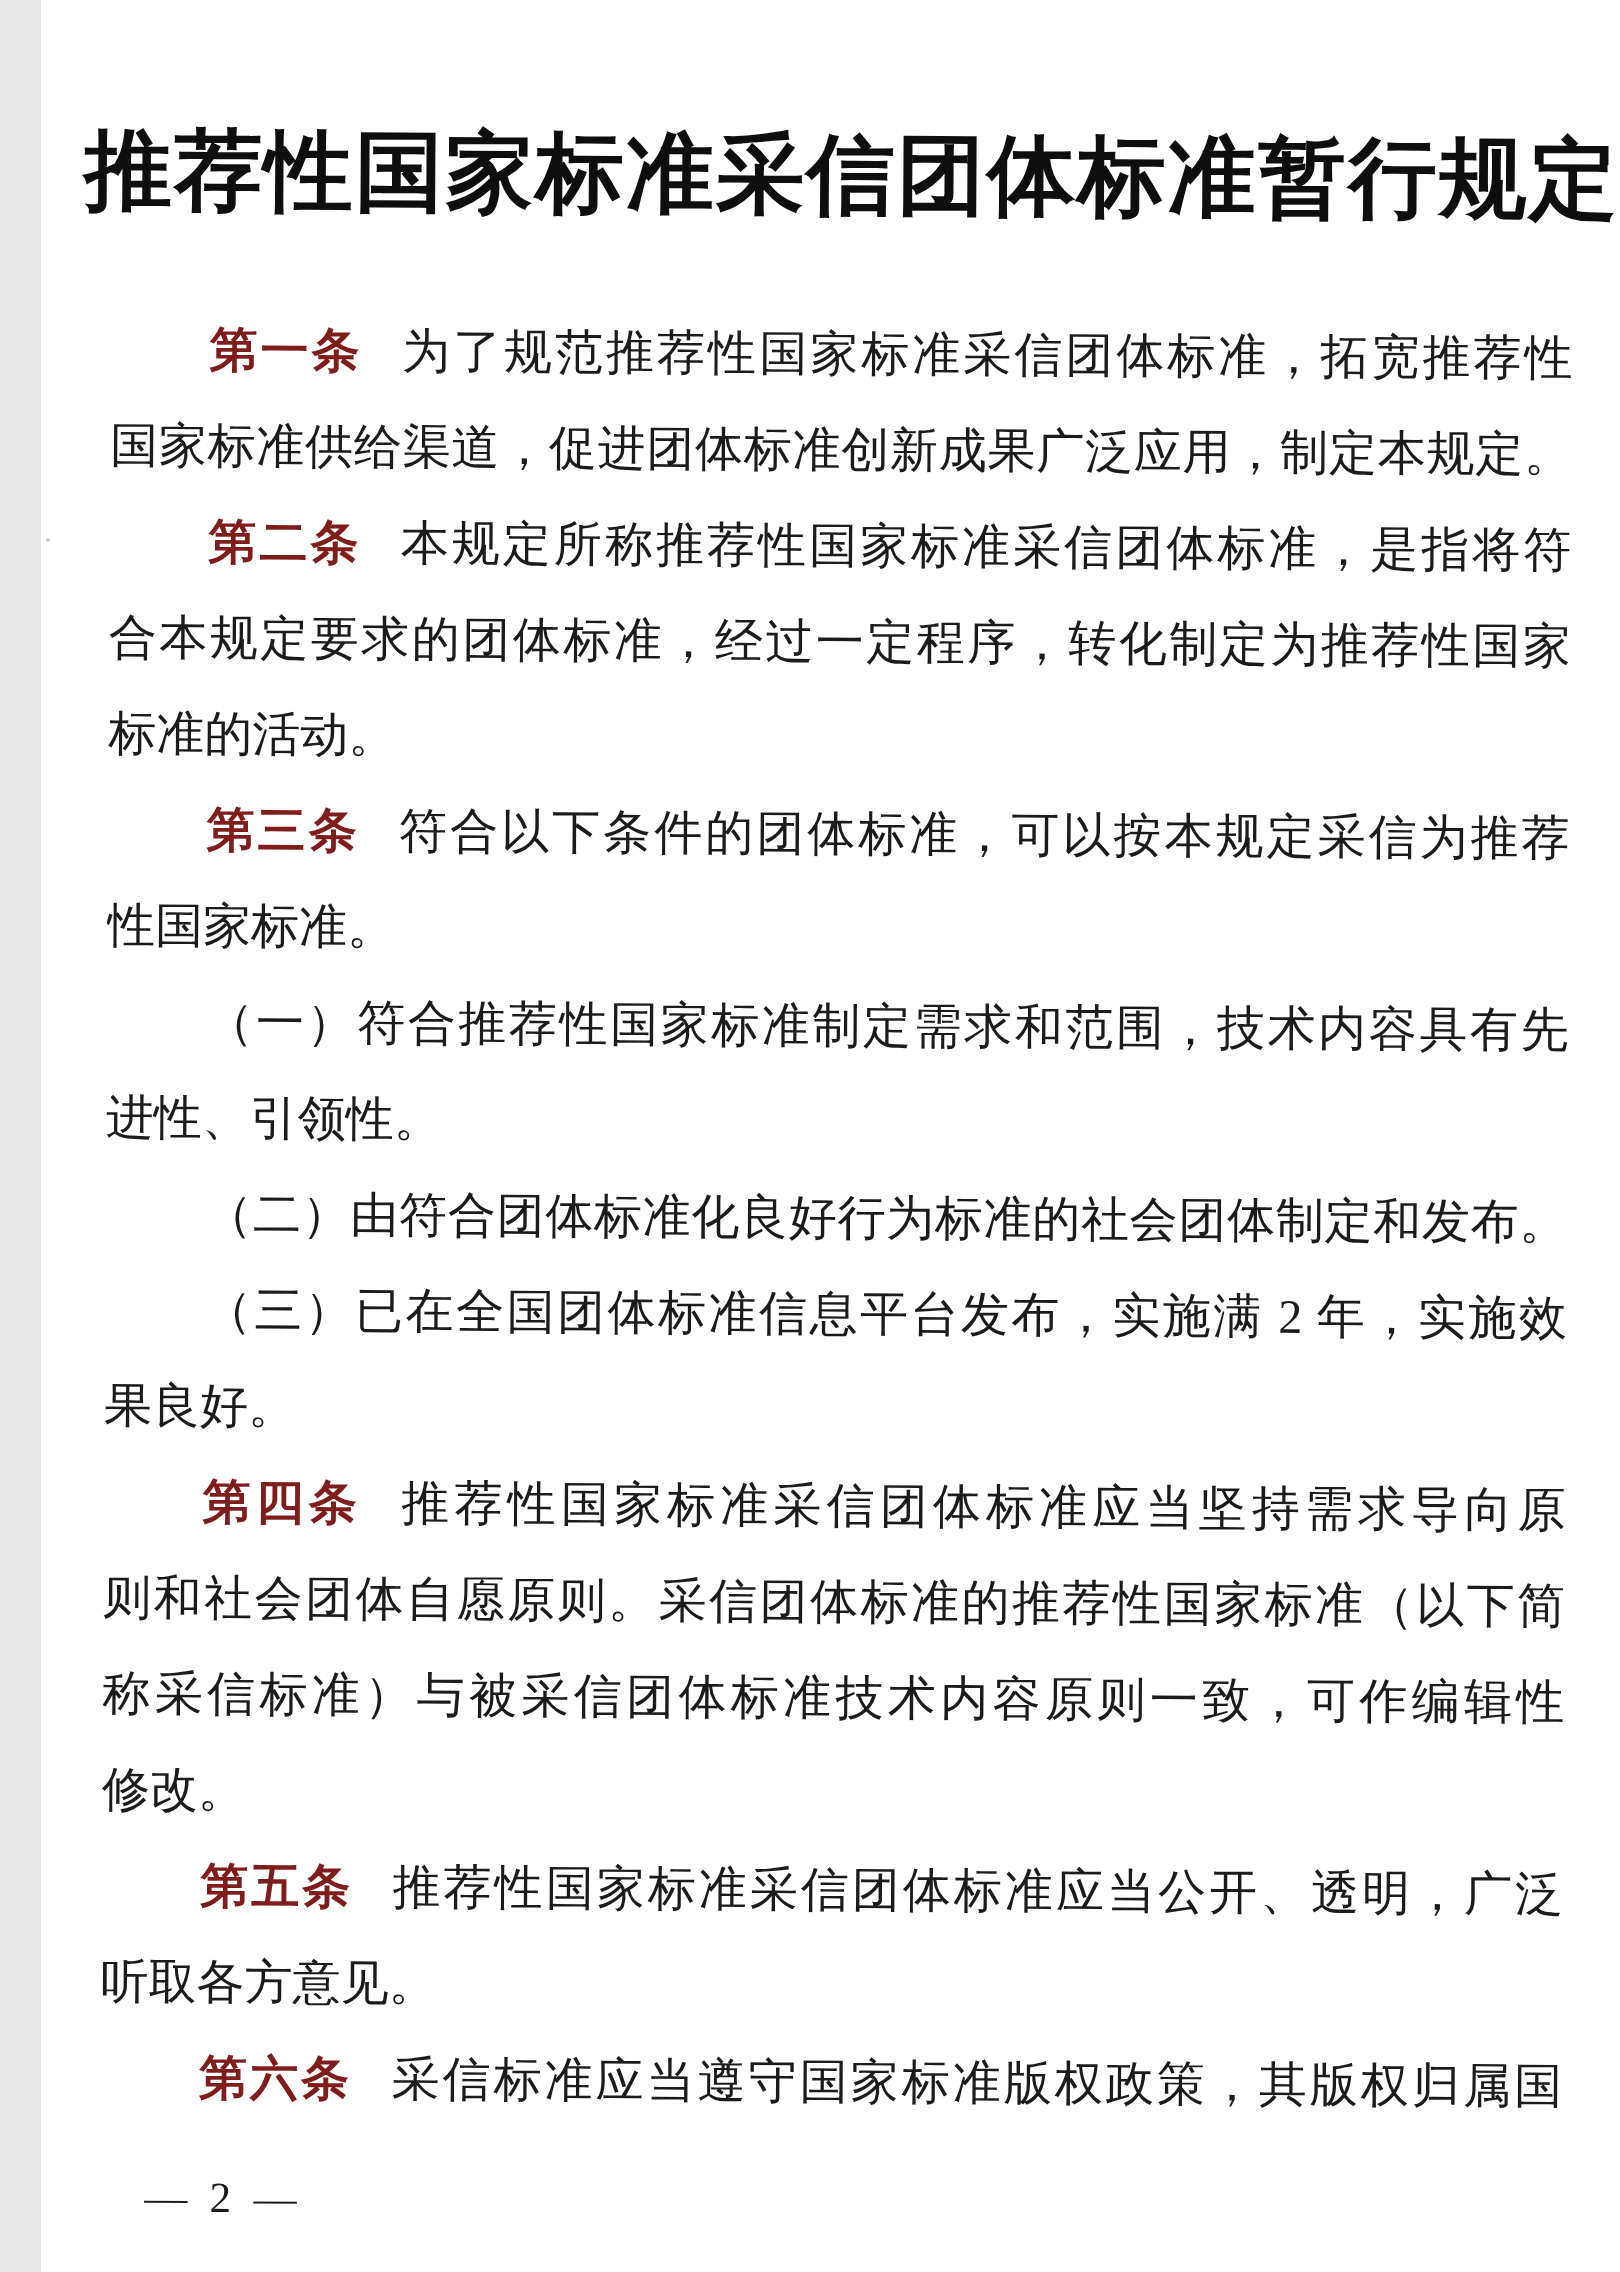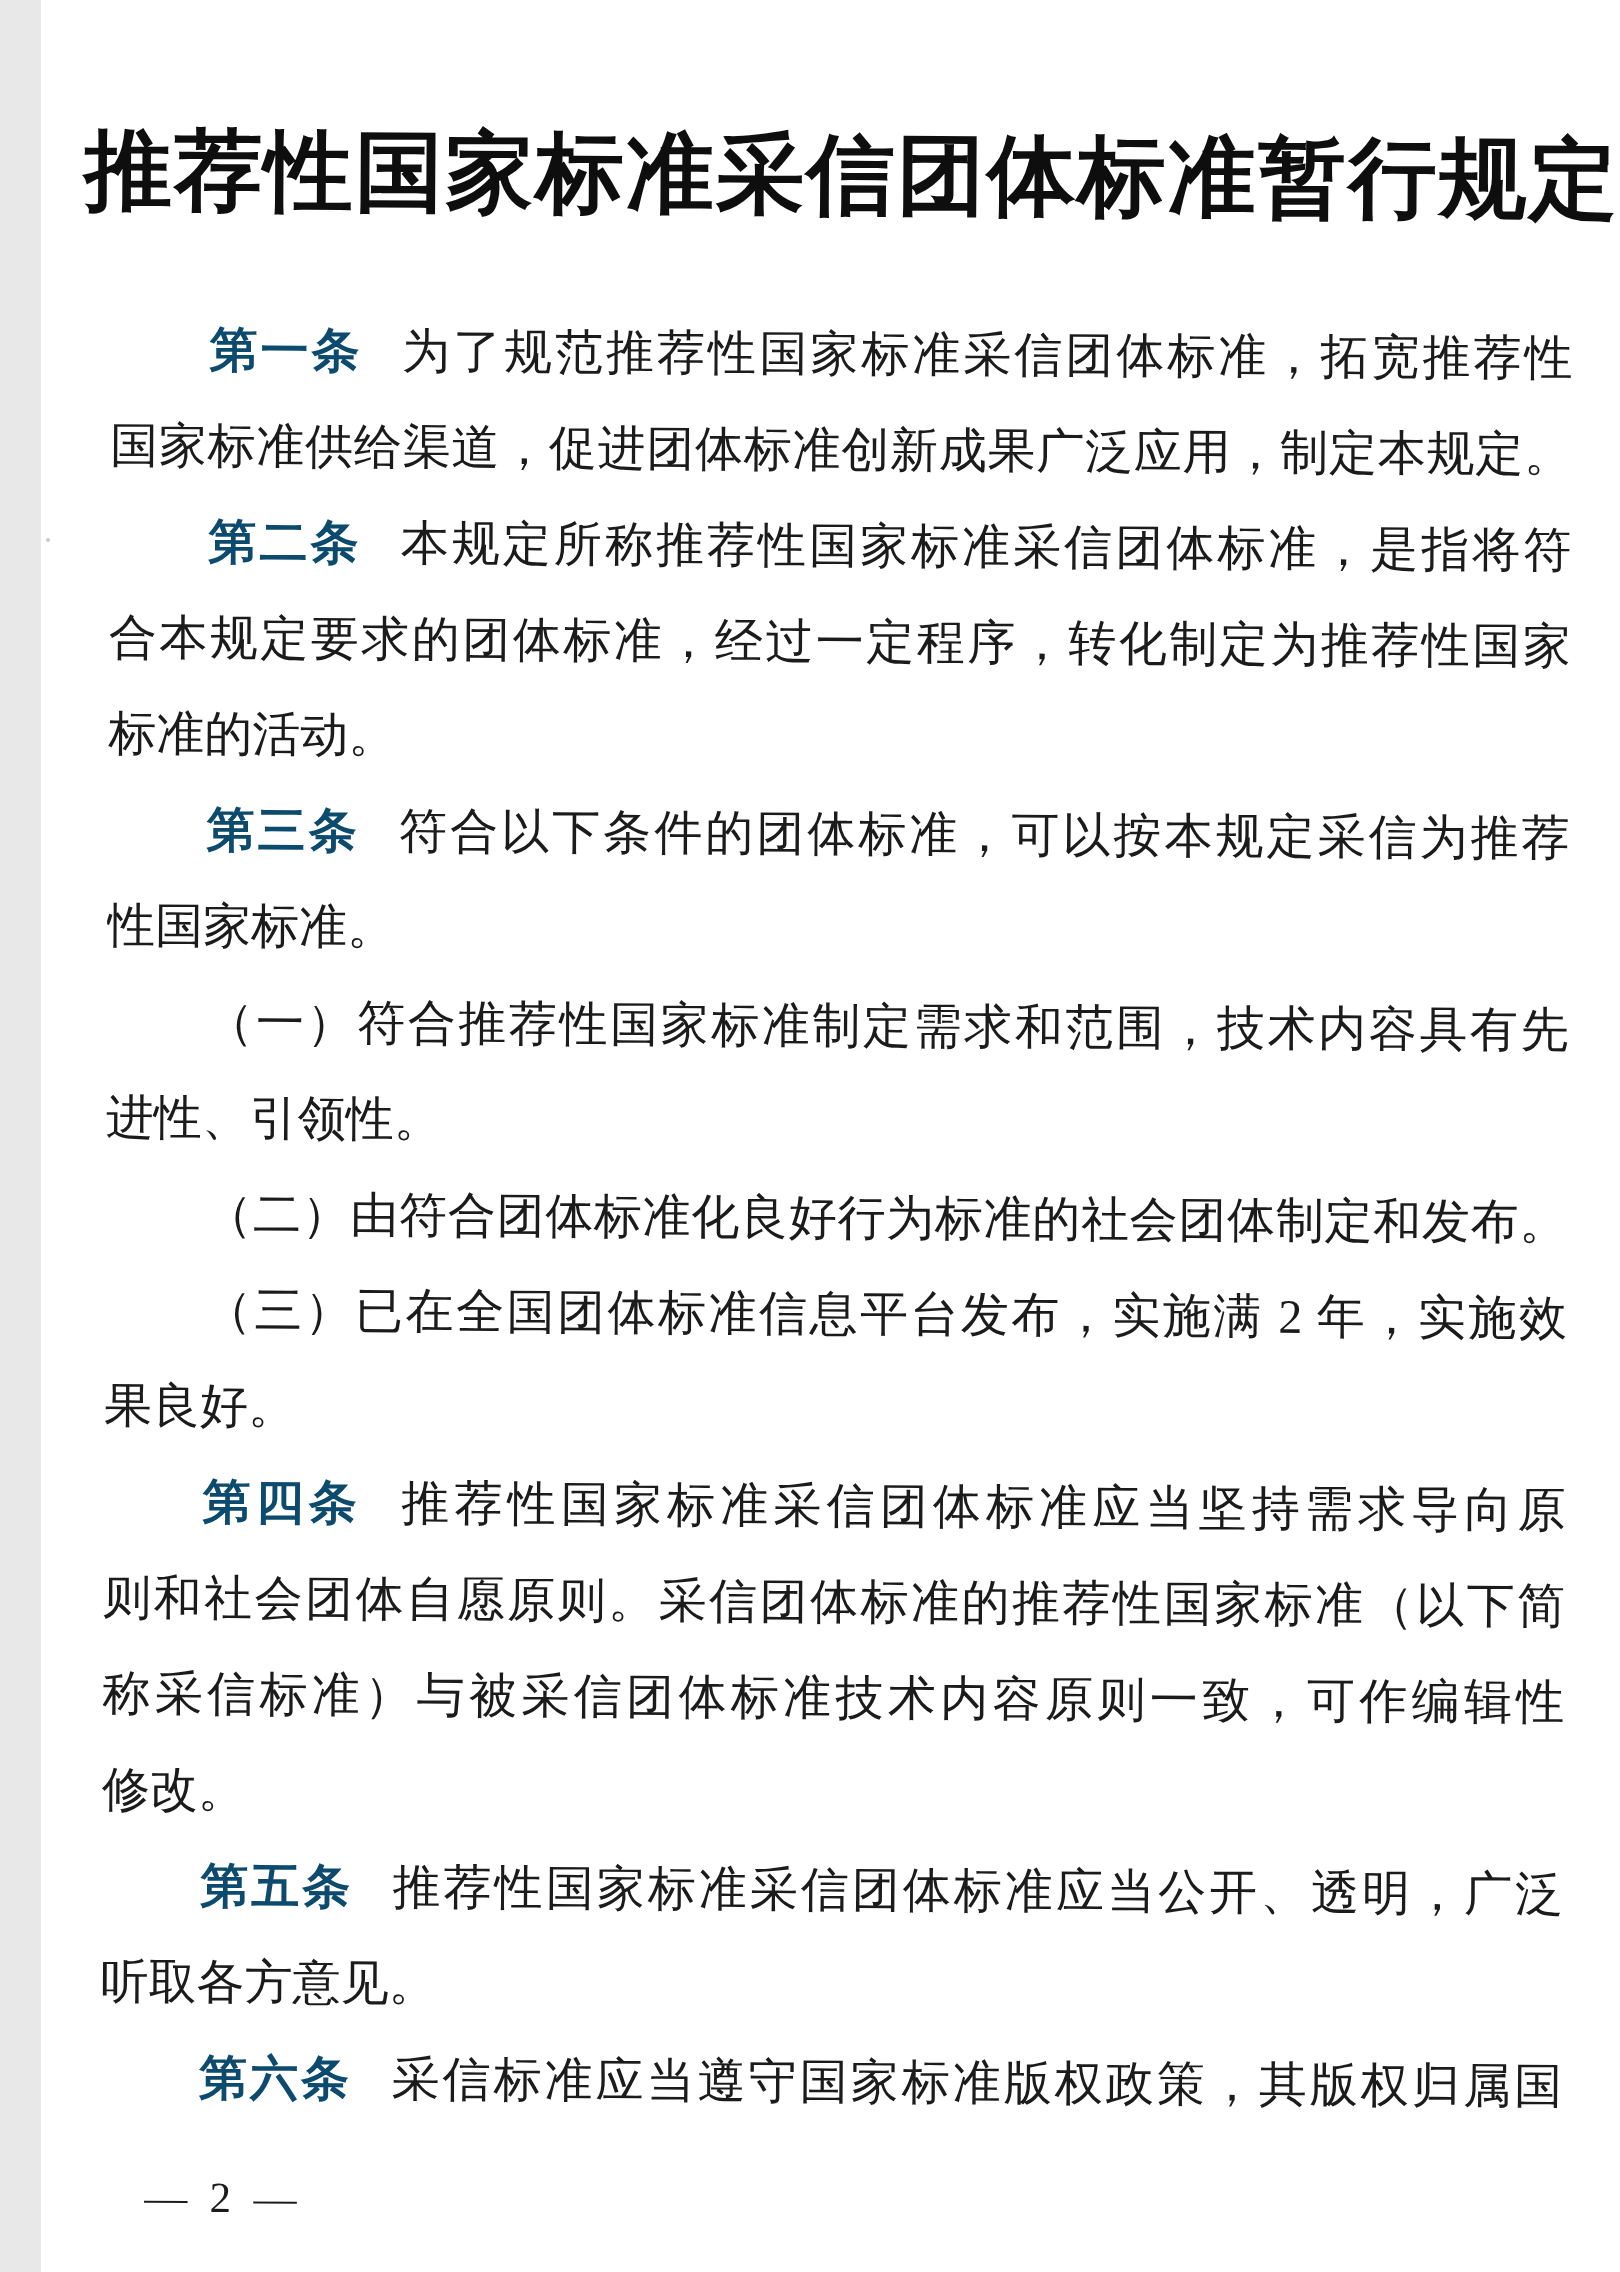--- a/index.html
+++ b/index.html
@@ -52,21 +52,21 @@
   }
   .text-line.indent { text-indent: 99px; }
   .text-line.justify {
     text-align: justify;
     text-align-last: justify;
     text-justify: inter-character;
   }
   .article-number {
     font-weight: bold;
     font-family: Liberation Mono, monospace;
-    color: #0c4a6e;
+    color: #7f1d1d;
     margin-right: 0.82em;
   }
   .page-number {
     position: absolute;
     top: 2180px;
     left: 115px;
     font-size: 43px;
     line-height: 43px;
     letter-spacing: 5.8px;
     color: #1b1b1b;

